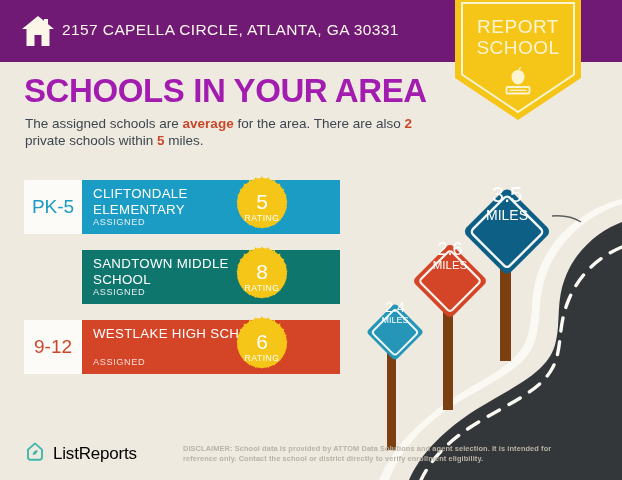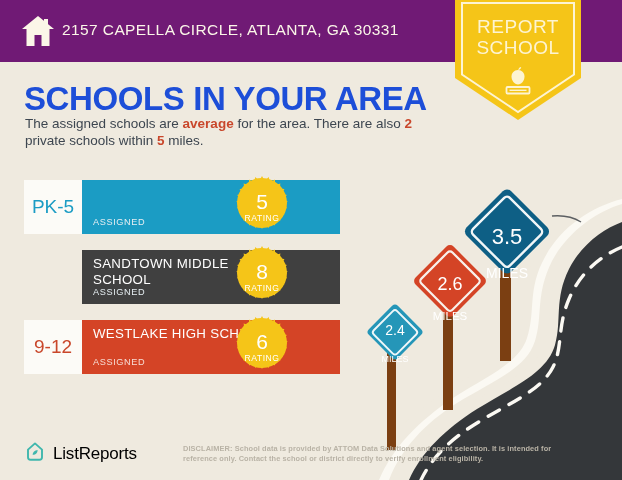--- a/index.html
+++ b/index.html
@@ -48,23 +48,23 @@
     font-size: 19px; line-height: 21px;
     letter-spacing: 0.5px;
   }
   .badge-icon {
     position: absolute; left: 45px; top: 62px;
     width: 36px; height: 36px;
   }
 
   
   .page-title {
-    position: absolute; left: 24px; top: 80px;
+    position: absolute; left: 24px; top: 72px;
     font-size: 33px; font-weight: bold;
-    color: #1d4ed8; letter-spacing: -0.4px;
+    color: #a21caf; letter-spacing: -0.4px;
     white-space: nowrap;
   }
   .subtitle {
     position: absolute; left: 25px; top: 115px;
     width: 420px;
     font-size: 13.5px; line-height: 17px;
     color: #3D4650;
   }
   .subtitle b { color: #C9472B; font-weight: bold; }
 
@@ -124,22 +124,22 @@
   .road-scene {
     position: absolute; left: 355px; top: 195px;
     width: 267px; height: 285px;
     z-index: 1;
   }
   .sign { position: absolute; }
   .sign-text {
     position: absolute; left: 0; top: 0;
     width: 100%; height: 100%;
     display: flex; flex-direction: column;
-    align-items: center; justify-content: flex-end;
-    color: #fff; pointer-events: none; gap: 16px;
+    align-items: center; justify-content: flex-start;
+    color: #fff; pointer-events: none;
   }
   .sign-num { font-weight: 400; line-height: 1; }
   .sign-unit { font-weight: 400; line-height: 1; margin-top: 2px; }
 
   
   .footer-logo {
     position: absolute; left: 24px; top: 441px;
     display: flex; align-items: center; gap: 7px;
     z-index: 6;
   }
@@ -258,36 +258,37 @@
         <span class="sign-unit" style="font-size:9px;">MILES</span>
       </div>
     </div>
   </div>
 
   <div class="school-row r0">
     <div class="grade-box">
       <span class="grade-text" style="color:#1B9CC4;">PK-5</span>
     </div>
     <div class="bar" style="background:#1B9CC4;">
+      <div class="school-name">CLIFTONDALE ELEMENTARY</div>
       <div class="assigned">ASSIGNED</div>
     </div>
     <div class="rating-badge">
       <svg width="64" height="64" viewBox="0 0 64 64">
         <polygon fill="#F5C518" points="32,1.0 34.7,5.9 38.7,2.0 40.1,7.3 45.0,4.5 45.0,10.0 50.5,8.6 48.9,13.8 54.5,13.9 51.5,18.4 57.0,20.1 52.8,23.7 57.8,26.7 52.8,29.3 57.0,33.0 51.5,34.9 54.5,39.2 48.9,40.2 50.5,45.4 45.0,44.9 45.0,50.5 40.1,47.8 38.7,53.0 34.7,49.2 32,54.0 29.3,49.2 25.3,53.0 23.9,47.8 19.0,50.5 19.0,44.9 13.5,45.4 15.1,40.2 9.5,39.2 12.5,34.9 7.0,33.0 11.2,29.3 6.2,26.7 11.2,23.7 7.0,20.1 12.5,18.4 9.5,13.9 15.1,13.8 13.5,8.6 19.0,10.0 19.0,4.5 23.9,7.3 25.3,2.0 29.3,5.9"></polygon>
         <circle cx="32" cy="28" r="25" fill="#F5C518"></circle>
       </svg>
       <div class="rating-inner">
         <span class="rating-value">5</span>
         <span class="rating-label">RATING</span>
       </div>
     </div>
   </div>
 
   <div class="school-row r1">
-    <div class="bar" style="background:#404040;">
+    <div class="bar" style="background:#0f766e;">
       <div class="school-name">SANDTOWN MIDDLE SCHOOL</div>
       <div class="assigned">ASSIGNED</div>
     </div>
     <div class="rating-badge">
       <svg width="64" height="64" viewBox="0 0 64 64">
         <polygon fill="#F5C518" points="32,1.0 34.7,5.9 38.7,2.0 40.1,7.3 45.0,4.5 45.0,10.0 50.5,8.6 48.9,13.8 54.5,13.9 51.5,18.4 57.0,20.1 52.8,23.7 57.8,26.7 52.8,29.3 57.0,33.0 51.5,34.9 54.5,39.2 48.9,40.2 50.5,45.4 45.0,44.9 45.0,50.5 40.1,47.8 38.7,53.0 34.7,49.2 32,54.0 29.3,49.2 25.3,53.0 23.9,47.8 19.0,50.5 19.0,44.9 13.5,45.4 15.1,40.2 9.5,39.2 12.5,34.9 7.0,33.0 11.2,29.3 6.2,26.7 11.2,23.7 7.0,20.1 12.5,18.4 9.5,13.9 15.1,13.8 13.5,8.6 19.0,10.0 19.0,4.5 23.9,7.3 25.3,2.0 29.3,5.9"></polygon>
         <circle cx="32" cy="28" r="25" fill="#F5C518"></circle>
       </svg>
       <div class="rating-inner">
         <span class="rating-value">8</span>

